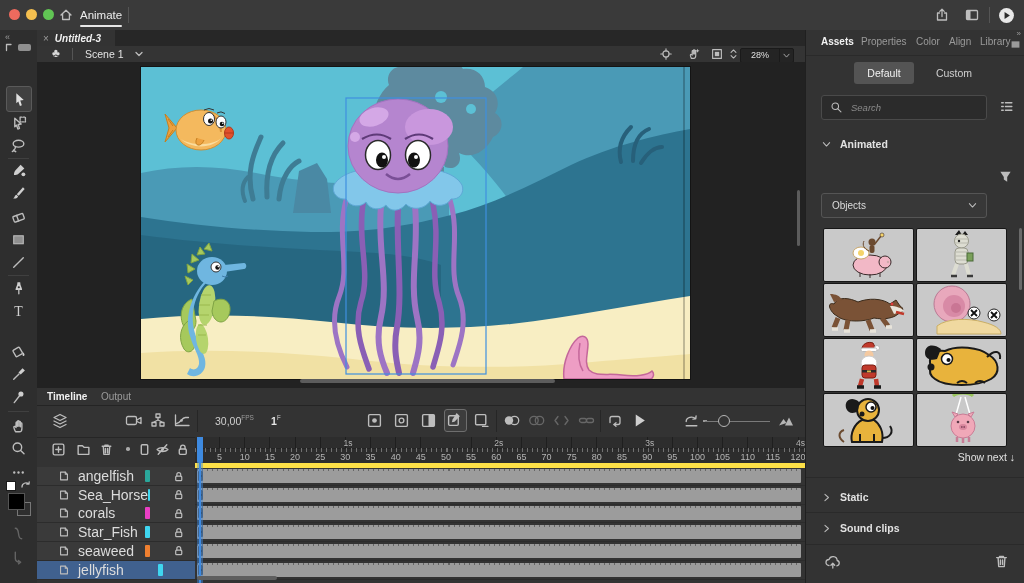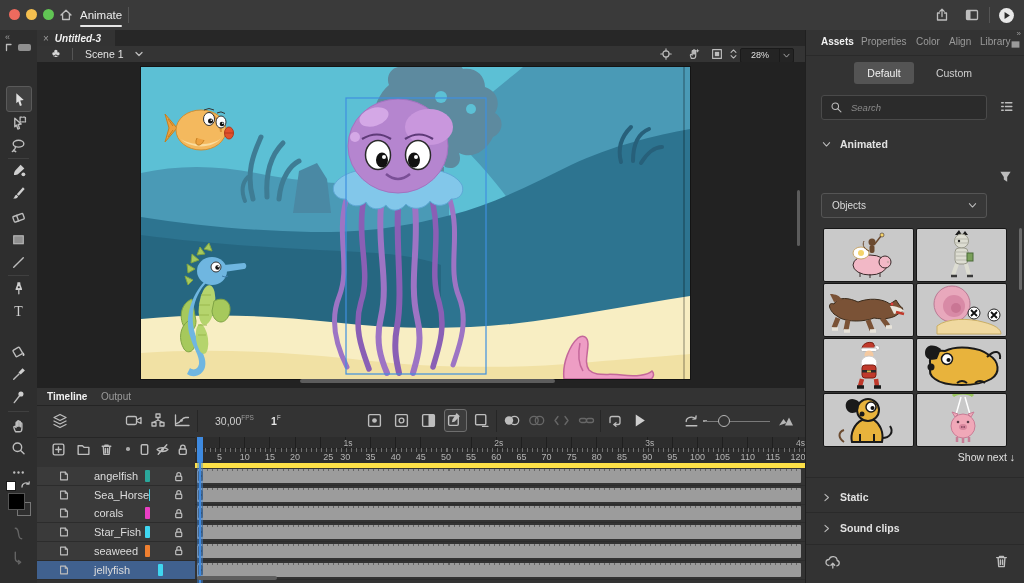--- a/index.html
+++ b/index.html
@@ -45,21 +45,21 @@
   .tli{position:absolute;top:8px;cursor:pointer;}
   .tlsep{position:absolute;top:5px;width:1px;height:22px;background:#262626;}
   #fps{position:absolute;left:178px;top:9px;font-size:10.5px;color:#cfcfcf;}
   #fps sup,#curframe sup{font-size:6.5px;color:#9a9a9a;}
   #curframe{position:absolute;left:234px;top:9px;font-size:10.5px;font-weight:bold;color:#e6e6e6;}
   #tl-left{position:absolute;left:0;top:49px;width:158px;height:146px;border-right:1px solid #262626;}
   .lhdr{position:absolute;top:5px;cursor:pointer;}
   .layer-row{position:absolute;left:0;width:158px;height:18px;background:#3a3a3a;border-bottom:1px solid #2c2c2c;display:flex;align-items:center;}
   .layer-row.sel{background:#40618f;}
   .layer-row .pg{margin-left:21px;}
-  .layer-row .nm{margin-left:24px;font-size:11px;color:#dcdcdc;flex:1;}
+  .layer-row .nm{margin-left:8px;font-size:14px;color:#dcdcdc;flex:1;}
   .layer-row .sw{width:5px;height:12px;border-radius:1px;margin-right:22px;}
   .layer-row .lk{margin-right:10px;}
   .layer-row.sel .lk{visibility:hidden;}
   #tl-frames{position:absolute;left:158px;top:49px;width:610px;height:146px;overflow:hidden;background:#333;}
   #ruler{position:absolute;left:0;top:0;width:610px;height:26px;background:#2d2d2d;border-bottom:5px solid #fde047;}
   #sec-row{position:absolute;left:0;top:0;width:610px;height:11px;border-bottom:1px solid #242424;
      background:repeating-linear-gradient(90deg,transparent 0 24.15px,#1f1f1f 24.15px 25.15px);}
   .sec-lab{position:absolute;top:1px;font-size:8.5px;color:#b5b5b5;transform:translateX(-50%);}
   #tick-strip{position:absolute;left:0;top:11px;width:610px;height:4px;
      background:repeating-linear-gradient(90deg,rgba(170,170,170,.55) 0 1px,transparent 1px 5.03px);}
@@ -595,21 +595,21 @@
           <span class="sec-lab" style="left: 303.8px;">2s</span>
           <span class="sec-lab" style="left: 454.7px;">3s</span>
           <span class="sec-lab" style="left: 605.6px;">4s</span>
         </div>
       <div id="tick-strip"></div>
       <div id="num-row">
           <span class="num-lab" style="left: 24.635px;">5</span>
           <span class="num-lab" style="left: 49.785px;">10</span>
           <span class="num-lab" style="left: 74.935px;">15</span>
           <span class="num-lab" style="left: 100.085px;">20</span>
-          <span class="num-lab" style="left: 125.235px; margin-left: 8px;">25</span>
+          <span class="num-lab" style="left: 125.235px;">25</span>
           <span class="num-lab" style="left: 150.385px;">30</span>
           <span class="num-lab" style="left: 175.535px;">35</span>
           <span class="num-lab" style="left: 200.685px;">40</span>
           <span class="num-lab" style="left: 225.835px;">45</span>
           <span class="num-lab" style="left: 250.985px;">50</span>
           <span class="num-lab" style="left: 276.135px;">55</span>
           <span class="num-lab" style="left: 301.285px;">60</span>
           <span class="num-lab" style="left: 326.435px; text-align: right;">65</span>
           <span class="num-lab" style="left: 351.585px;">70</span>
           <span class="num-lab" style="left: 376.735px;">75</span>

